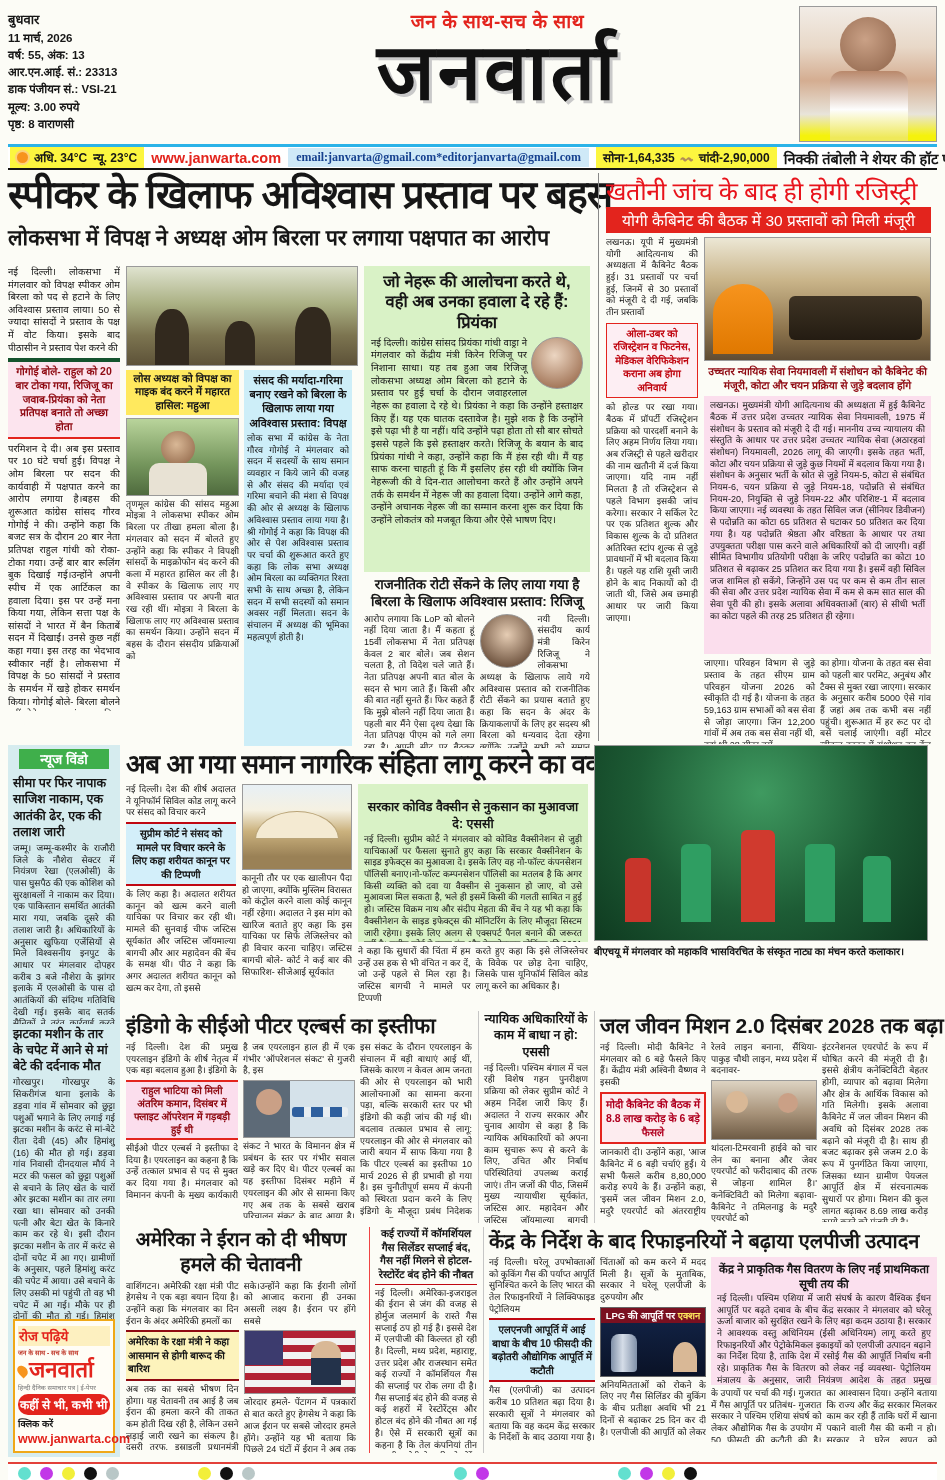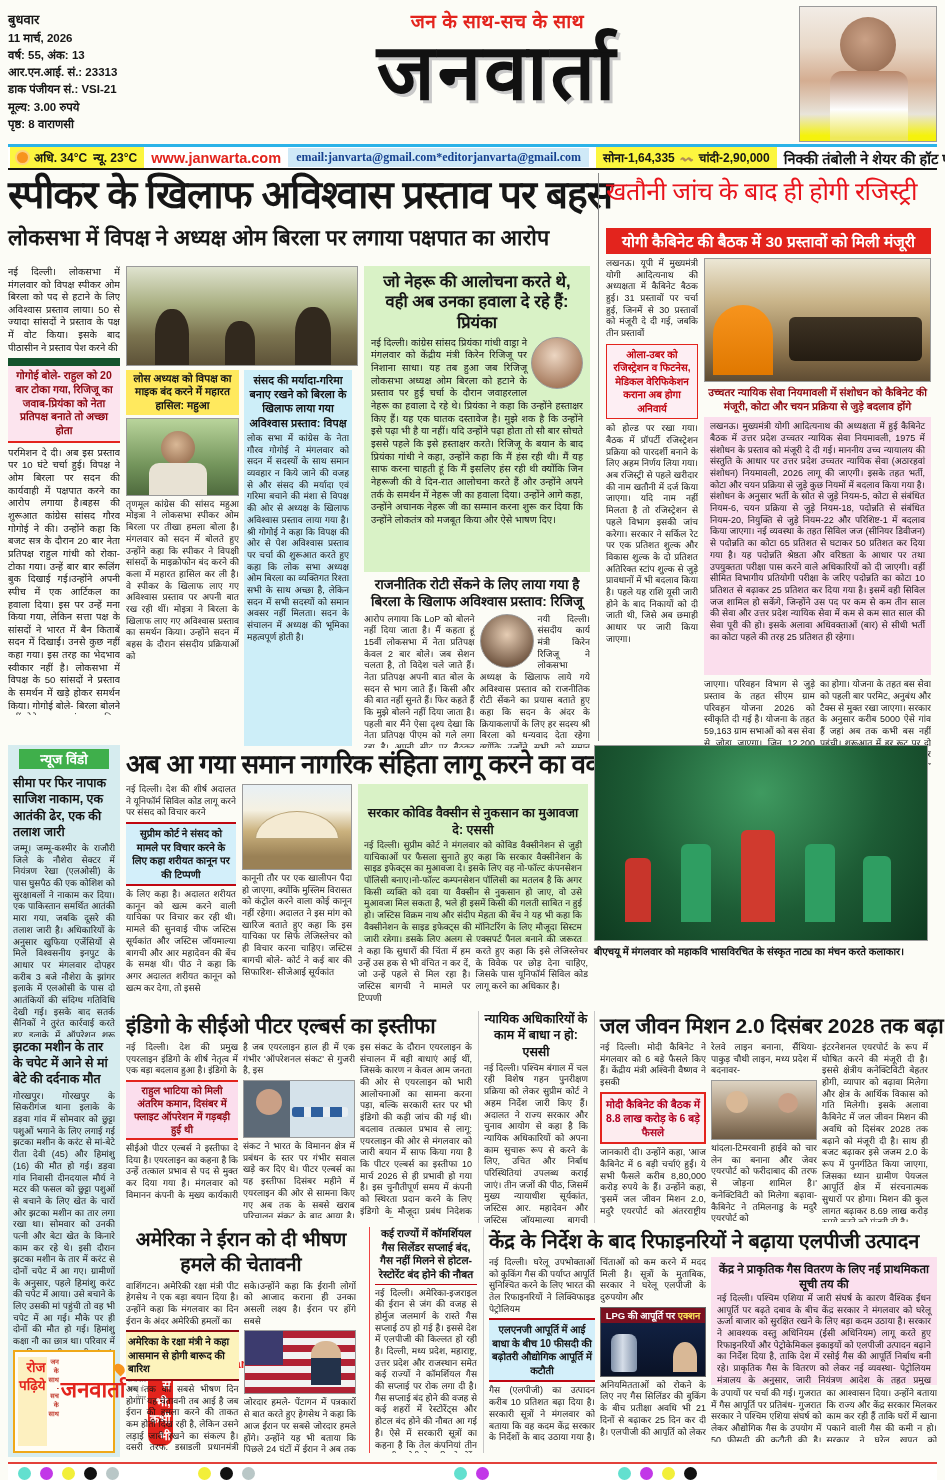--- a/index.html
+++ b/index.html
@@ -34,21 +34,21 @@
   h1,h2,h3{font-family:"Liberation Sans","DejaVu Sans",sans-serif}
   
   .top{display:flex;margin-top:3px;height:568px}
   .lead-story{width:582px}
   .lead-h1{font-size:39px;font-weight:900;letter-spacing:-1px;line-height:1.15;white-space:nowrap}
   .lead-h2{font-size:21.5px;font-weight:bold;margin:4px 0 15px;white-space:nowrap}
   .lead-cols{display:flex;gap:6px;height:482px}
   .lcol1{width:112px}
   .lmid{width:232px}
   .lright{flex:1;display:flex;flex-direction:column}
-  .kicker{background:#fce4ee;border-top:8px solid #14532d;border-bottom:2px solid #e3241d;color:#8f0a12;font-weight:bold;font-size:10.5px;text-align:center;padding:3px 2px;margin:4px 0;line-height:1.3}
+  .kicker{background:#fce4ee;border-top:4px solid #14532d;border-bottom:2px solid #e3241d;color:#8f0a12;font-weight:bold;font-size:10.5px;text-align:center;padding:3px 2px;margin:4px 0;line-height:1.3}
   .ph-parliament{width:100%;height:100px;background:linear-gradient(180deg,#dfe3cf 0%,#aab083 38%,#7c7450 70%,#5d5238 100%)}
   .ph-parliament i{position:absolute;bottom:0;border-radius:45% 45% 0 0;background:#32291e}
   .lmid-sub{display:flex;gap:5px;height:376px;margin-top:4px}
   .mahua-col{width:113px}
   .mahua-kick{background:#ffe95e;font-weight:bold;font-size:10.5px;line-height:1.3;padding:2px;text-align:center}
   .ph-mahua{width:100%;height:78px;margin:3px 0;background:linear-gradient(180deg,#b9d49b,#74955c 60%,#4f6b3e)}
   .ph-mahua::before{content:"";position:absolute;left:34px;top:12px;width:34px;height:34px;border-radius:50%;background:radial-gradient(circle at 45% 40%,#d9b896,#8a5f42)}
   .ph-mahua::after{content:"";position:absolute;left:22px;top:44px;width:58px;height:34px;border-radius:10px 10px 0 0;background:#e8e2d4}
   .oppo-col{width:108px;background:#cdeef8;padding:3px}
   .oppo-h{font-weight:bold;font-size:11px;text-align:center;line-height:1.3;margin-bottom:3px}
@@ -57,57 +57,57 @@
   .circ{border-radius:50%;border:1px solid #999;float:right;margin:0 0 3px 4px;position:relative;overflow:hidden}
   .ph-priyanka{width:52px;height:52px;background:radial-gradient(circle at 45% 35%,#ecd6c2,#a5795c 75%,#6b4a34)}
   .rij-block{flex:1;margin-top:5px}
   .rij-h{font-weight:bold;font-size:13.5px;line-height:1.25;text-align:center;margin-bottom:3px}
   .rij-cols{display:flex;gap:5px}
   .rij-cols>div{flex:1}
   .ph-rijiju{width:54px;height:54px;float:left;margin:0 4px 2px 0;background:radial-gradient(circle at 50% 38%,#e6cdb4,#6b503c 80%,#3c2c20)}
   
   .khat{width:333px;margin-left:8px;border-left:1.5px solid #888;padding-left:7px}
   .khat-h1{color:#e8131b;font-weight:400;font-size:25px;white-space:nowrap;letter-spacing:-.5px}
-  .khat-banner{background:#e3241d;color:#fff;font-weight:bold;font-size:15.5px;text-align:center;padding:2px 1px;margin:21px 0 4px;white-space:nowrap}
+  .khat-banner{background:#e3241d;color:#fff;font-weight:normal;font-size:15.5px;text-align:center;padding:2px 1px;margin:0 0 4px;white-space:nowrap}
   .khat-cols{display:flex;gap:6px;height:498px}
   .kcol1{width:92px}
   .kright{flex:1}
   .ola-box{border:1.5px solid #e3241d;background:#fdeef3;color:#c00711;font-weight:bold;font-size:10px;text-align:center;line-height:1.35;padding:3px 2px;margin:4px 0}
   .ph-cabinet{width:100%;height:124px;background:linear-gradient(180deg,#ece7d5 0%,#c9b489 35%,#8d744d 75%,#5f4c33 100%)}
   .ph-cabinet::before{content:"";position:absolute;left:8px;top:46px;width:60px;height:70px;background:linear-gradient(180deg,#f7941d,#e07800);border-radius:30px 30px 0 0}
   .ph-cabinet::after{content:"";position:absolute;left:84px;top:58px;right:8px;height:44px;background:linear-gradient(180deg,#3e3324,#241c12);border-radius:6px}
   .khat-sub{color:#8f0a12;font-weight:bold;font-size:10.5px;line-height:1.3;text-align:center;margin:4px 0}
   .pink-box{background:#fbdeed;padding:4px 6px;height:258px;overflow:hidden}
   .kbot{display:flex;gap:5px;margin-top:4px;height:86px;overflow:hidden}
   .kbot>div{flex:1}
   
   .lower{display:flex;margin-top:4px;height:712px}
   .sidebar{width:112px;background:#d6ecef;padding:4px 5px;display:flex;flex-direction:column}
   .nw-label{background:#3faf4b;color:#fff;font-weight:bold;font-size:13.5px;text-align:center;padding:1px 4px;width:88%;margin:0 auto 4px}
   .sb-h{font-weight:bold;font-size:12.5px;line-height:1.3;margin:2px 0 3px}
-  .ad{border:2.5px solid #f0a818;background:#fffdf6;text-align:right;padding:5px 3px;margin-top:auto;display:flex;flex-direction:row;gap:2px}
+  .ad{border:2.5px solid #f0a818;background:#fffdf6;text-align:left;padding:5px 3px;margin-top:auto;display:flex;flex-direction:column;gap:2px}
   .ad-top{color:#e3241d;font-weight:bold;font-size:13.5px;background:#fdf0c0;padding:1px}
   .ad-tag{font-size:6.5px;color:#c0392b;font-weight:bold}
   .ad-logo{color:#e3241d;font-size:22px;font-weight:900;line-height:1}
   .flame{display:inline-block;width:9px;height:12px;background:#f7941d;border-radius:50% 50% 50% 0;transform:rotate(-45deg);margin-right:2px}
   .ad-sub{font-size:6.5px;color:#777}
   .ad-slogan{background:#e3241d;color:#fff;font-weight:bold;font-size:12px;border-radius:10px;padding:2px}
   .ad-click{font-size:9.5px;font-weight:bold}
   .ad-url{color:#e3241d;font-weight:bold;font-size:12.5px}
   .main-lower{flex:1;margin-left:6px}
   .row1{display:flex;height:262px}
   .ucc{width:462px}
   .ucc-h1{font-size:26px;font-weight:900;letter-spacing:-.5px;white-space:nowrap;margin-bottom:3px}
   .ucc-cols{display:flex;gap:6px;height:226px}
   .ucol{width:110px}
   .blue-box{background:#d3effa;border-top:2.5px solid #c00711;border-bottom:2.5px solid #c00711;font-weight:bold;font-size:10px;text-align:center;line-height:1.35;padding:3px 2px;margin:3px 0}
   .ph-court{width:100%;height:86px;margin-bottom:3px;background:linear-gradient(180deg,#e8f0f5 0%,#f5f1e2 30%,#cbb27e 55%,#9a8156 85%)}
   .ph-court::before{content:"";position:absolute;left:12px;top:26px;right:12px;height:26px;background:#f4ead2;border-radius:50% 50% 0 0 / 100% 100% 0 0;border:1px solid #b9a478}
   .ucc-right{flex:1}
-  .covid-box{background:#d9f2c6;padding:20px 6px;height:158px;overflow:hidden}
+  .covid-box{background:#d9f2c6;padding:14px 6px;height:158px;overflow:hidden}
   .covid-h{font-weight:bold;font-size:12.5px;text-align:center;margin-bottom:2px}
   .ucc-rb{display:flex;gap:5px;margin-top:4px;height:60px;overflow:hidden}
   .ucc-rb>div{flex:1}
   .dance{width:334px;margin-left:6px}
   .ph-dance{width:100%;height:196px;background:radial-gradient(circle at 50% 24%,#3f9a60 0%,#1d5c35 55%,#0f3a20 100%)}
   .ph-dance i{position:absolute;bottom:18px;border-radius:6px 6px 0 0}
   .dance-cap{font-weight:bold;font-size:10px;margin-top:3px}
   .row2{display:flex;height:212px;margin-top:4px}
   .indigo{width:346px}
   .indigo-h1{font-size:21px;font-weight:900;white-space:nowrap;margin-bottom:3px}

